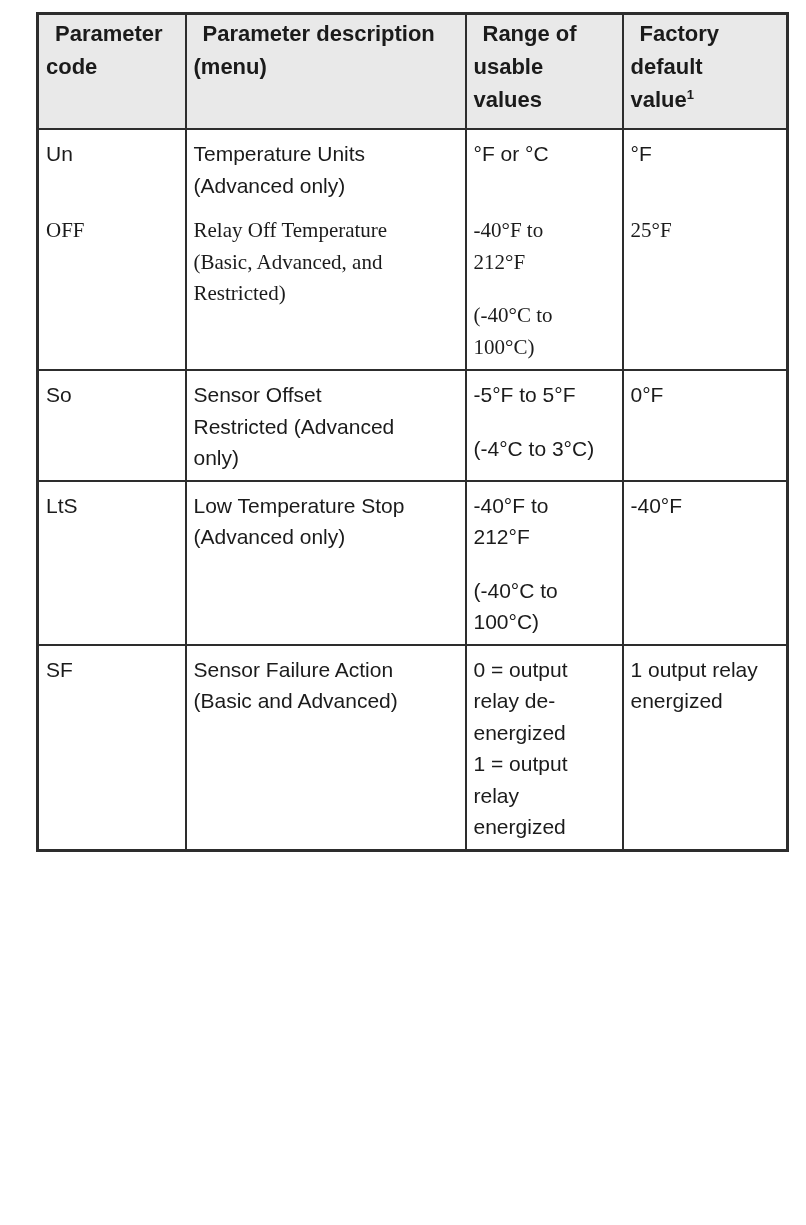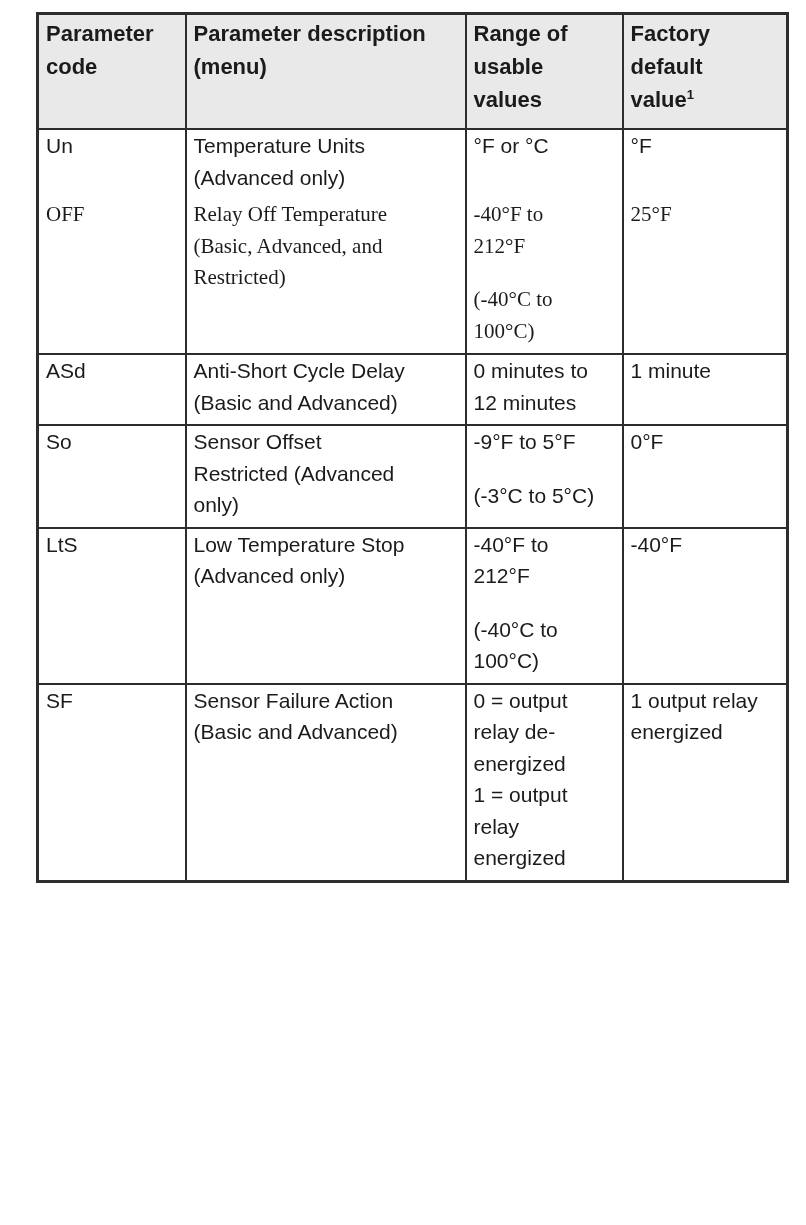--- a/index.html
+++ b/index.html
@@ -32,24 +32,25 @@
     background: #e9e9e9;
     font-size: 22px;
     font-weight: 700;
     line-height: 1.5;
     padding: 2px 6px 12px 7px;
   }
   table.params td {
     background: #ffffff;
     font-size: 21px;
     line-height: 1.5;
-    padding: 0 6px 6px 7px;
+    padding: 8px 6px 6px 7px;
   }
   .cell-text {
     white-space: pre-line;
+    margin-left: 9px;
   }
   td p.cell-text {
     margin: 0;
   }
   td p.cell-text + p.cell-text {
     margin-top: 22px;
   }
   th .cell-text {
     white-space: pre-line;
   }
@@ -117,46 +118,30 @@
 212°F</p>
             <p class="cell-text">(-40°C to
 100°C)</p>
           </td>
           <td>
             <p class="cell-text">25°F</p>
           </td>
         </tr>
         <tr>
           <td>
-            <p class="cell-text">ASd</p>
-          </td>
-          <td>
-            <p class="cell-text">Anti-Short Cycle Delay
-(Basic and Advanced)</p>
-          </td>
-          <td>
-            <p class="cell-text">0 minutes to
-12 minutes</p>
-          </td>
-          <td>
-            <p class="cell-text">1 minute</p>
-          </td>
-        </tr>
-        <tr>
-          <td>
             <p class="cell-text">So</p>
           </td>
           <td>
             <p class="cell-text">Sensor Offset
 Restricted (Advanced
 only)</p>
           </td>
           <td>
-            <p class="cell-text">-9°F to 5°F</p>
-            <p class="cell-text">(-3°C to 5°C)</p>
+            <p class="cell-text">-5°F to 5°F</p>
+            <p class="cell-text">(-4°C to 3°C)</p>
           </td>
           <td>
             <p class="cell-text">0°F</p>
           </td>
         </tr>
         <tr>
           <td>
             <p class="cell-text">LtS</p>
           </td>
           <td>

